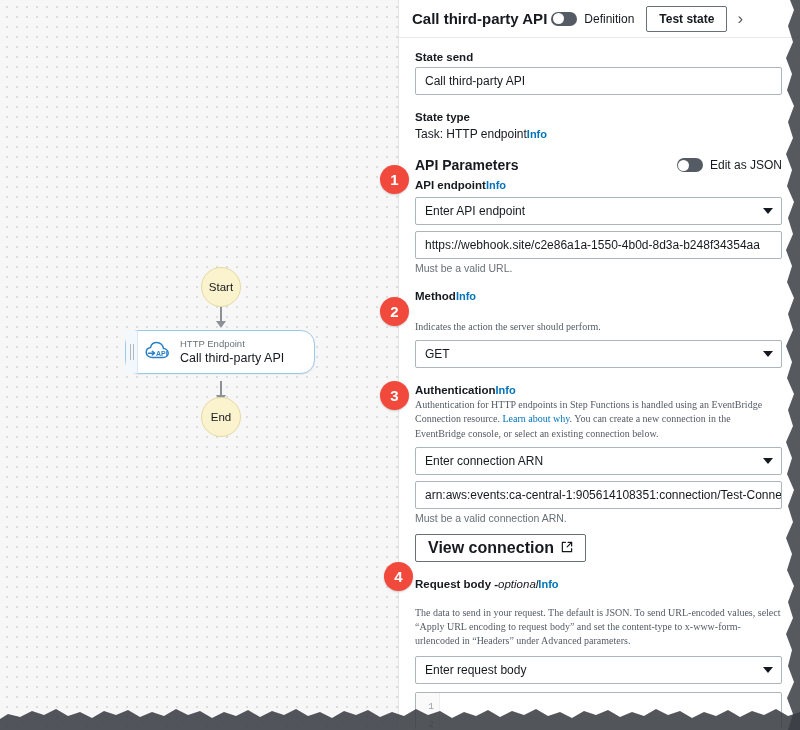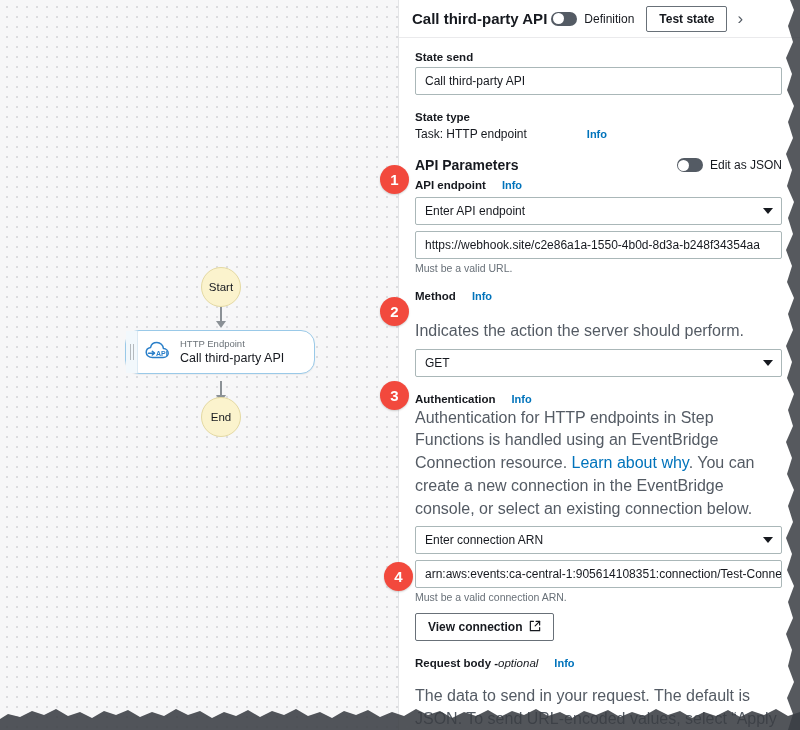--- a/index.html
+++ b/index.html
@@ -173,32 +173,33 @@
   }
 
   .field-label {
     font-size: 11.5px;
     font-weight: bold;
     color: #16191f;
     margin-bottom: 4px;
   }
   .plain-text { font-size: 12px; color: #16191f; }
   .hint {
-    font-size: 16px;
+    font-size: 10px;
     color: #545b64;
     line-height: 1.42;
+    font-family: Liberation Serif, serif;
   }
   .help-below { font-size: 10.5px; color: #687078; margin-top: 3px; }
 
   .info-link {
     font-size: 11px;
     font-weight: bold;
     color: #0073bb;
     cursor: pointer;
-    margin-left: 16px;
+    margin-left: 0;
   }
   .inline-link { color: #0073bb; cursor: pointer; }
 
   .text-input {
     width: 100%;
     height: 28px;
     border: 1px solid #aab7b8;
     border-radius: 2px;
     background: #ffffff;
     padding: 0 9px;
@@ -251,21 +252,21 @@
 
   .btn-secondary {
     display: inline-flex;
     align-items: center;
     gap: 7px;
     height: 28px;
     padding: 0 12px;
     border: 1px solid #687078;
     border-radius: 2px;
     background: #ffffff;
-    font-size: 12px;
+    font-size: 16px;
     font-weight: bold;
     color: #16191f;
     cursor: pointer;
     font-family: "Liberation Sans", sans-serif;
   }
 
   
   .code-editor {
     width: 100%;
     border: 1px solid #aab7b8;
@@ -384,21 +385,21 @@
     <div id="panel-body">
 
       
       <div class="field-label">State send</div>
       <div class="text-input">Call third-party API</div>
 
       <div class="sp-16"></div>
 
       
       <div class="field-label">State type</div>
-      <div style="display:flex; align-items:baseline;gap:44px;">
+      <div style="display:flex; align-items:baseline;">
         <span class="plain-text">Task: HTTP endpoint</span>
         <span class="info-link">Info</span>
       </div>
 
       <div class="sp-16"></div>
 
       
       <div class="row-between">
         <div class="section-title">API Parameters</div>
         <div class="toggle-group" style="margin-left:0;">

